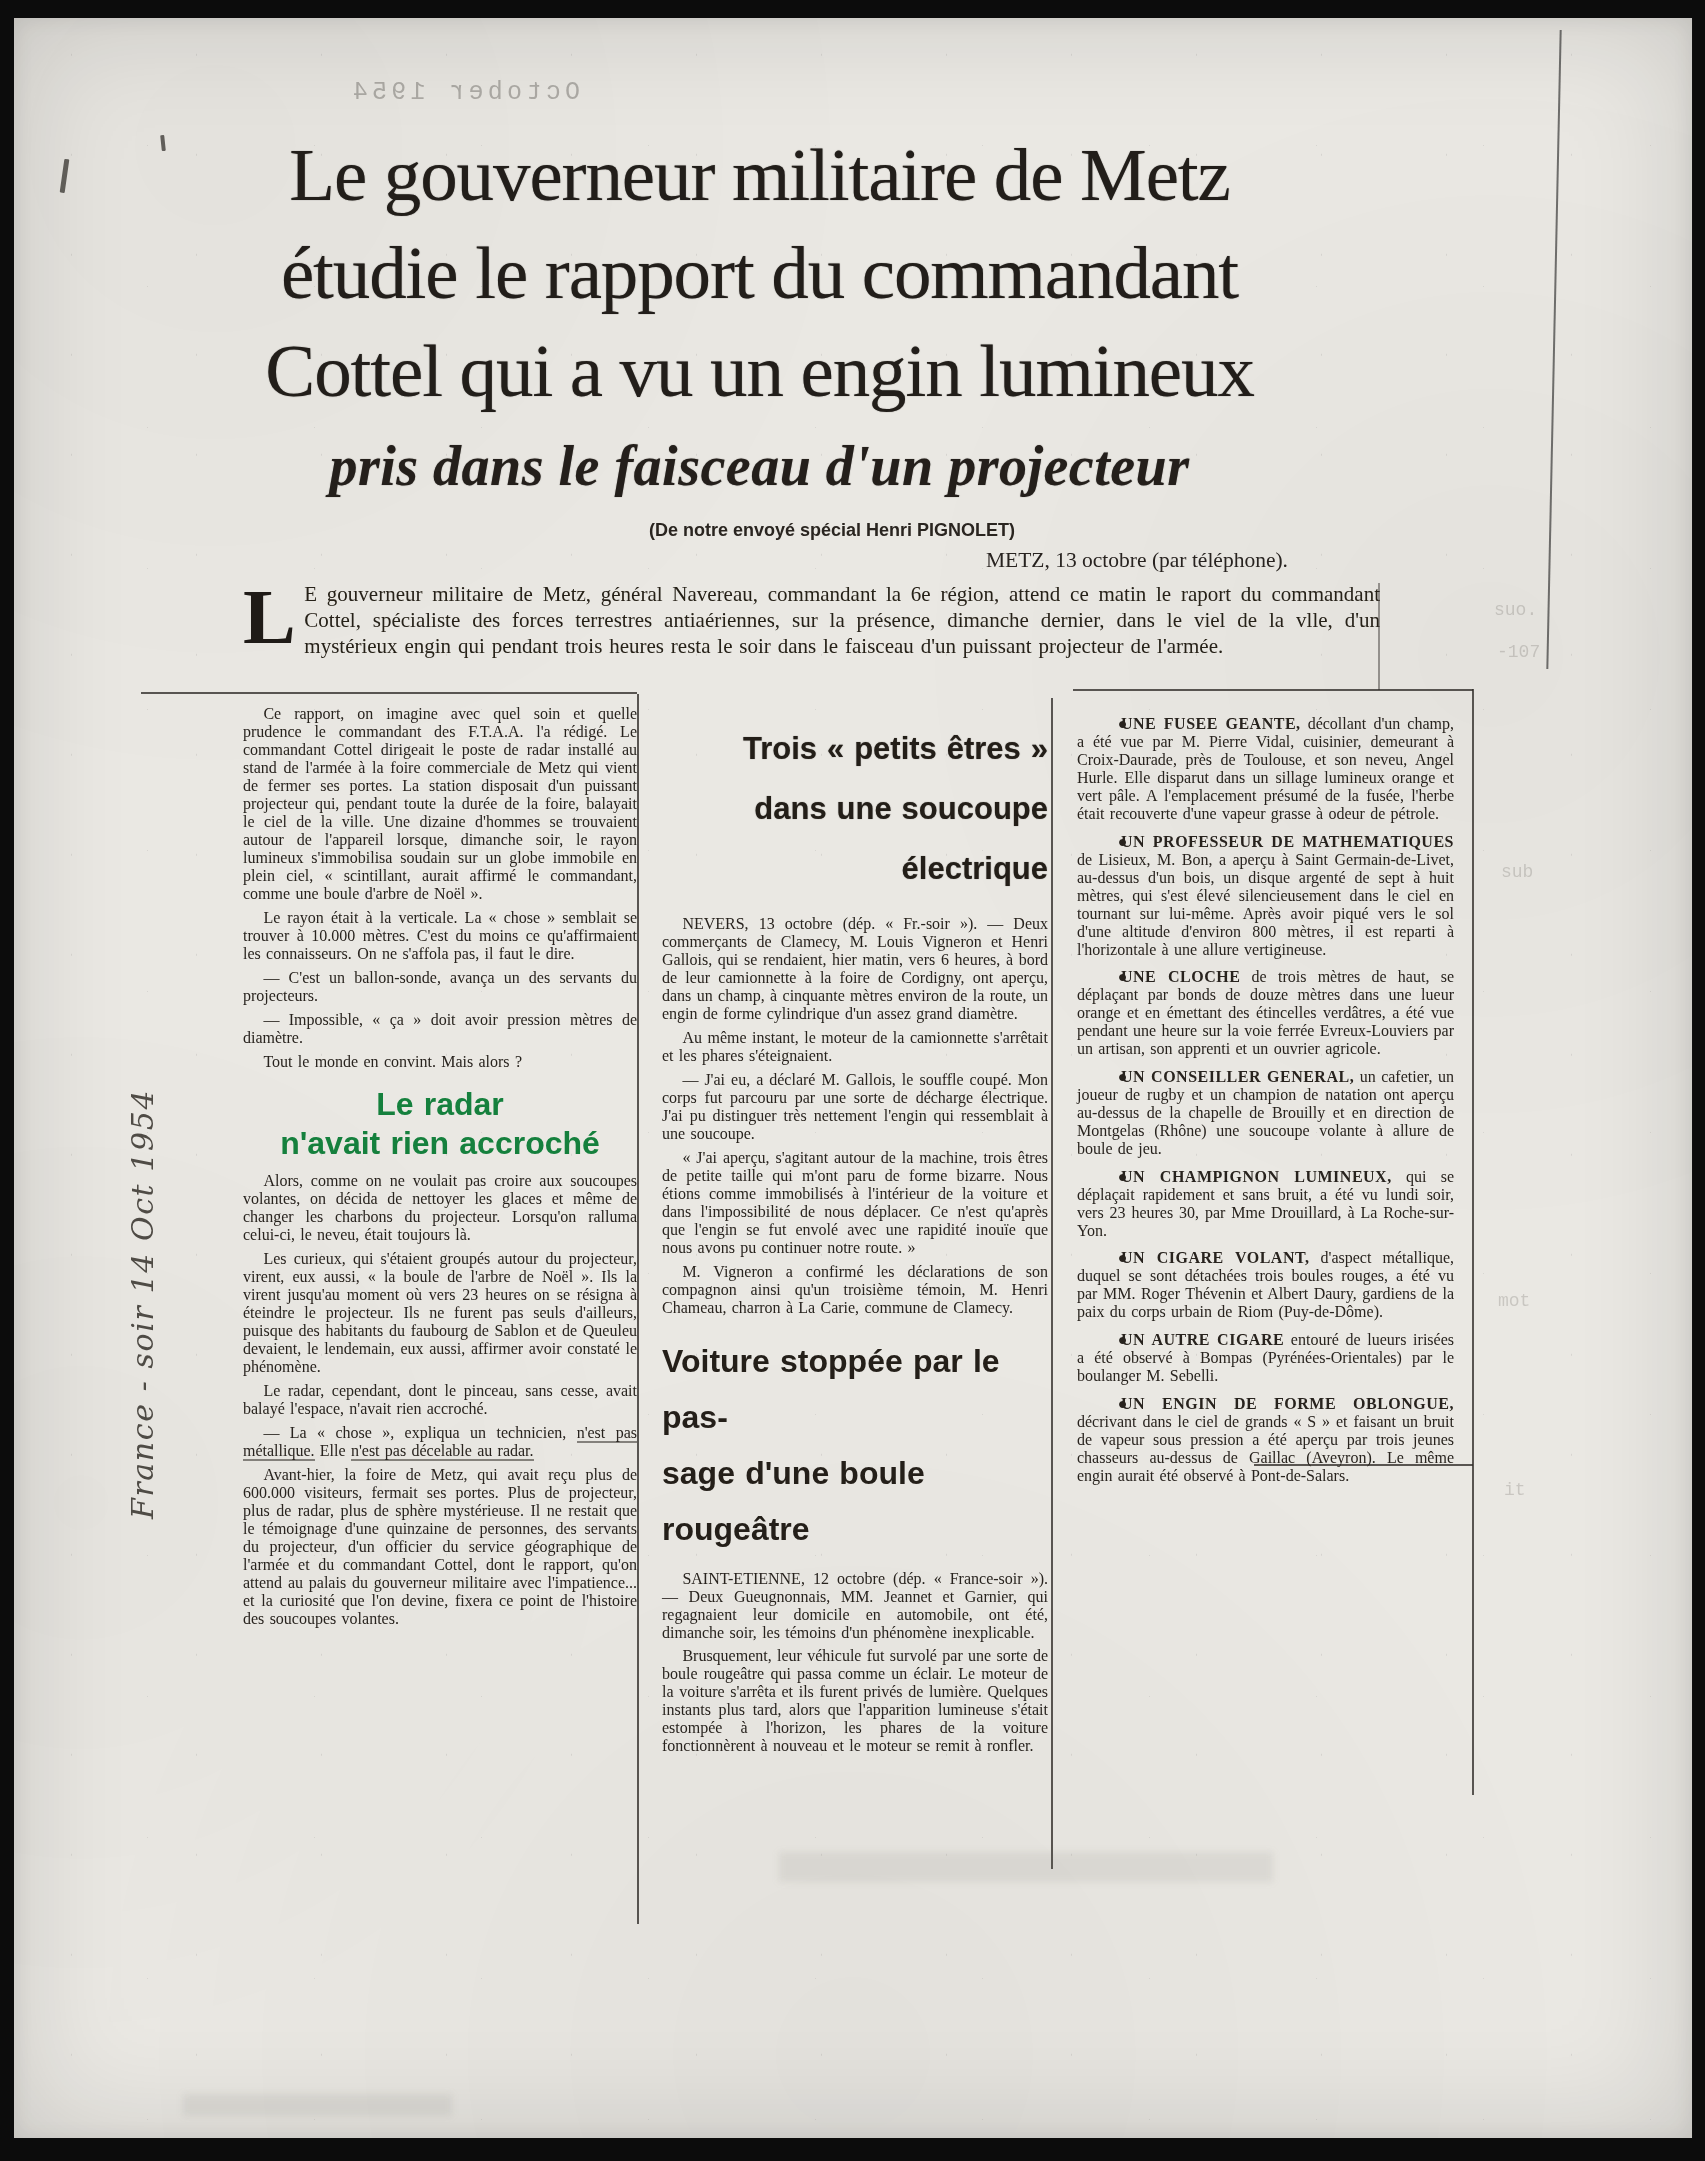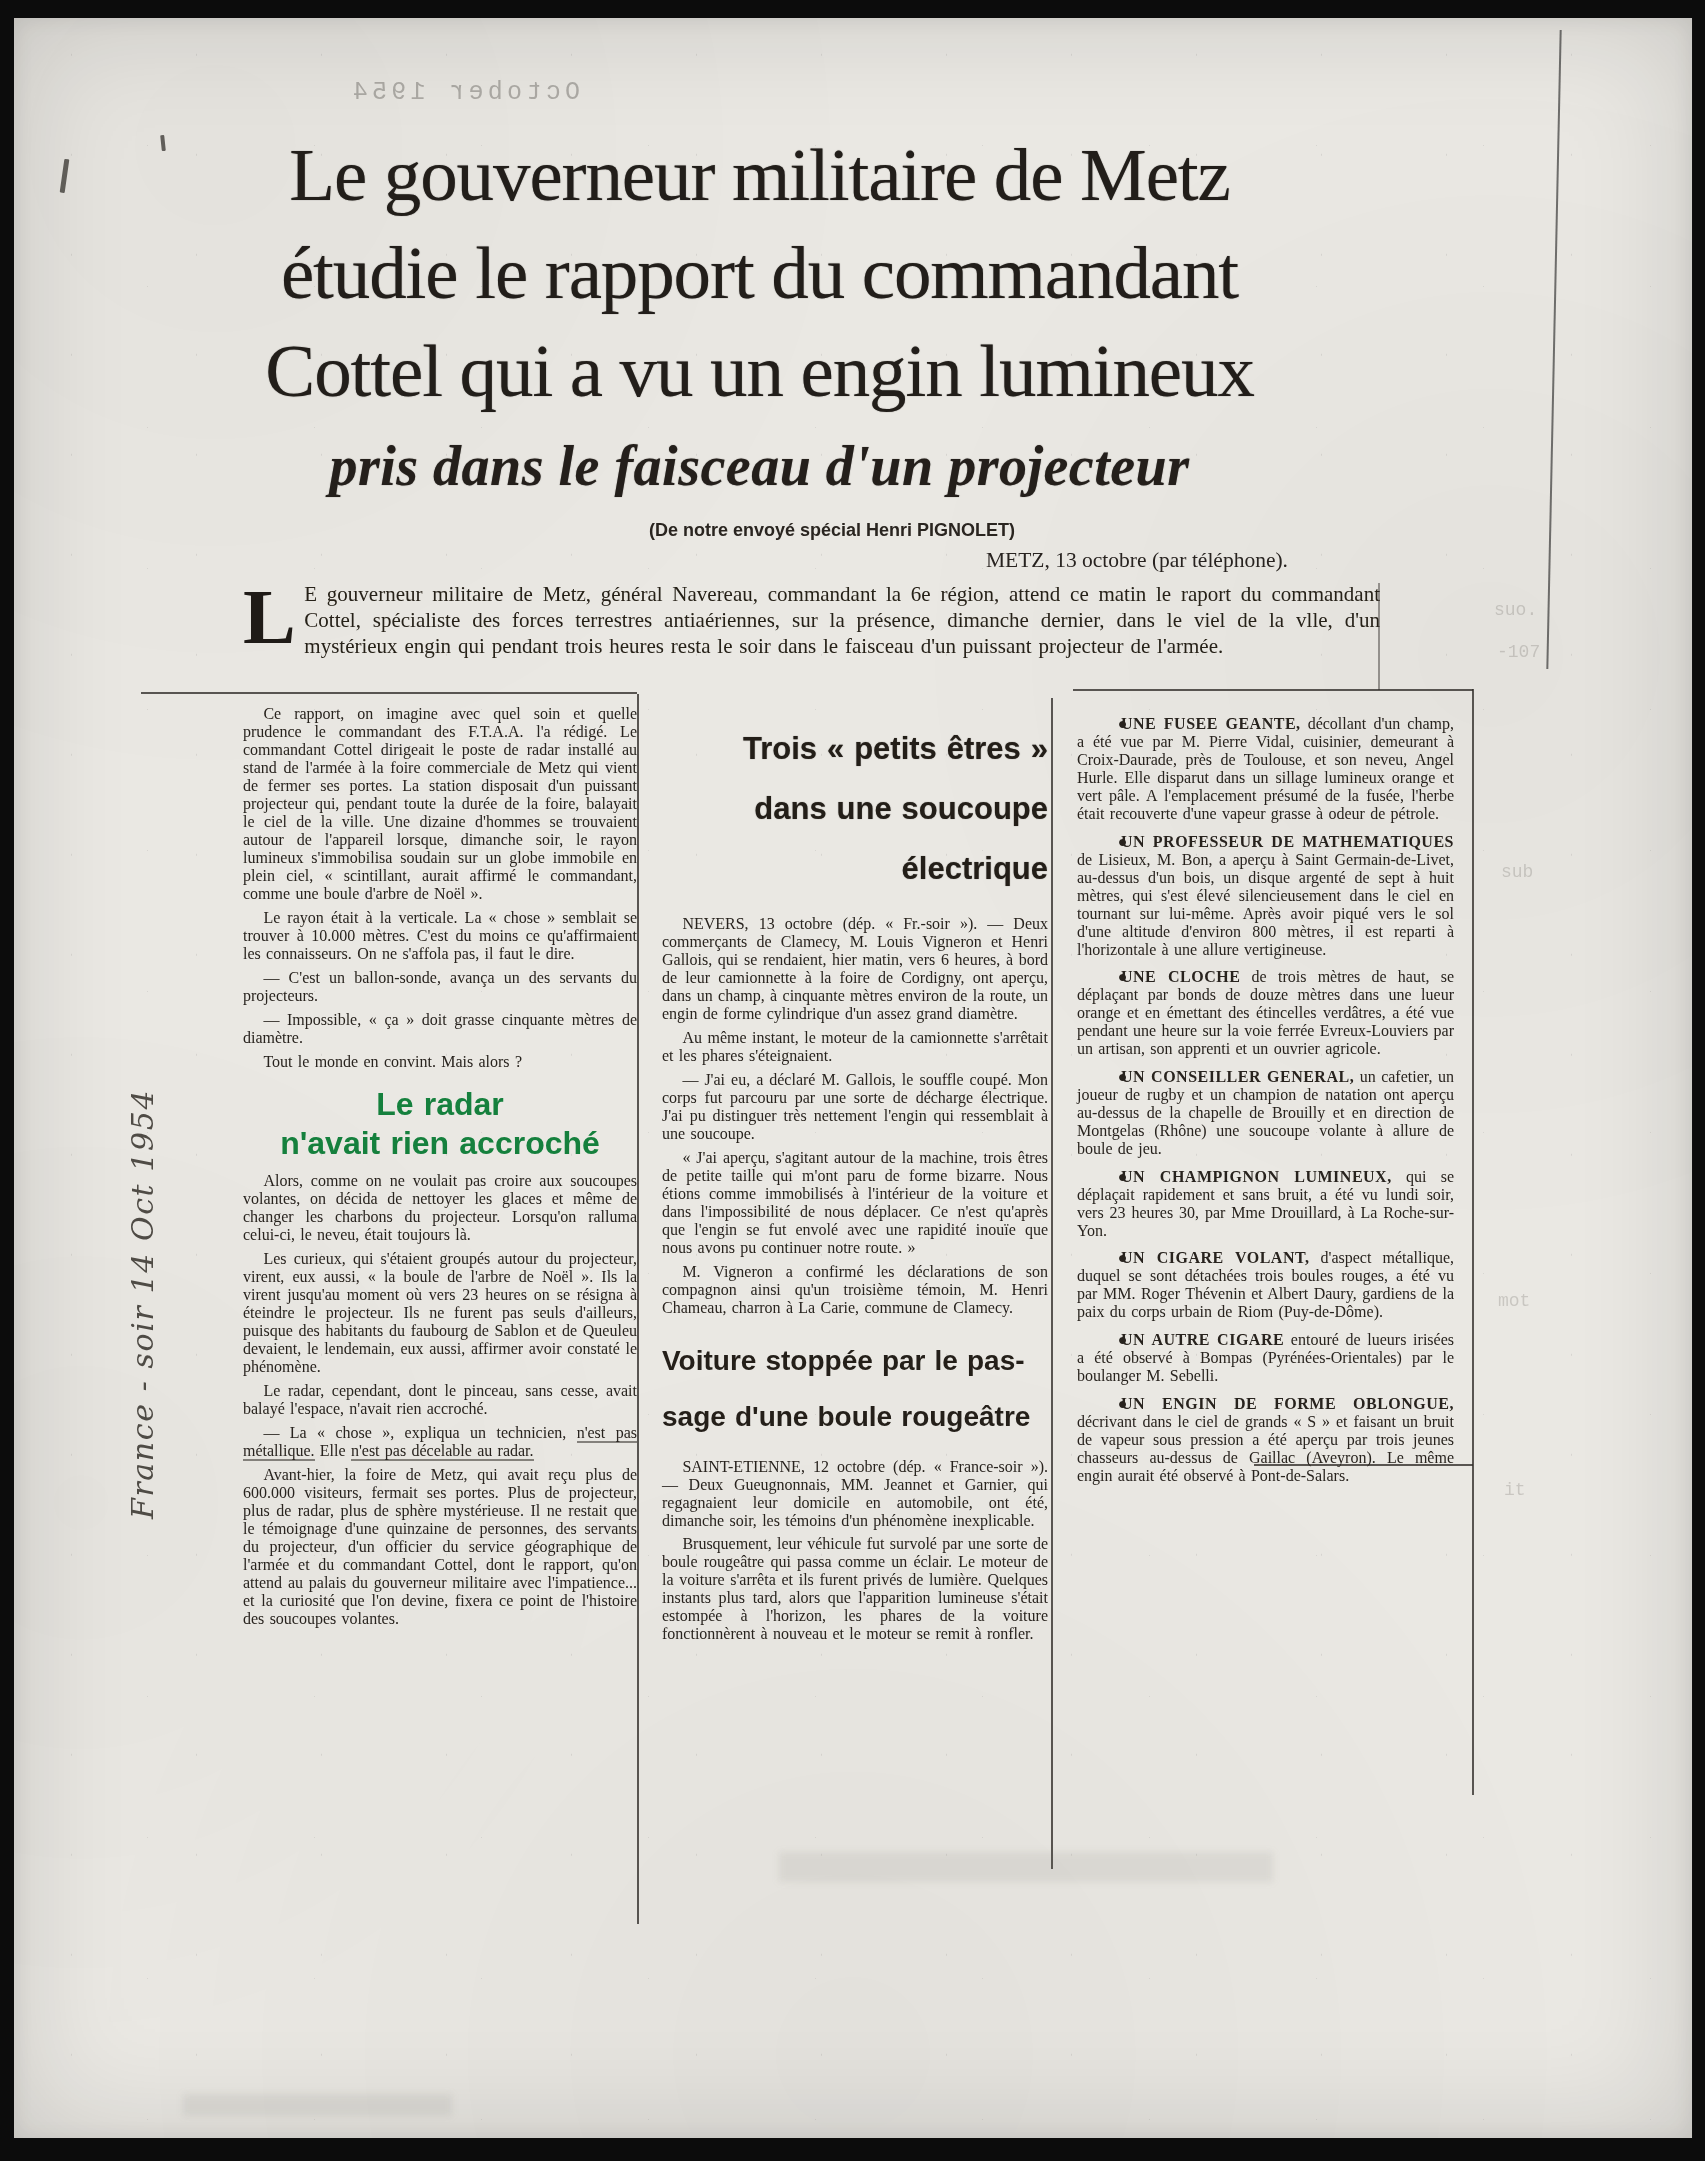--- a/index.html
+++ b/index.html
@@ -40,21 +40,21 @@
   .col{position:absolute;text-align:justify;font-size:16px;line-height:18px;word-spacing:1.3px;
     color:#28231e;}
   .col p{margin:0 0 5.9px 0;text-indent:20.4px;}
   .c1head{font-family:"Liberation Sans", sans-serif;font-weight:bold;text-align:center;
     font-size:32px;line-height:39px;text-indent:0 !important;margin:14px 0 9.7px 0 !important;
     color:#15803d;}
   .c2head{font-family:"Liberation Sans", sans-serif;font-weight:bold;text-align:right;
     font-size:31px;line-height:60px;text-indent:0 !important;margin:0 0 16px 0 !important;
     color:#231e18;text-shadow:0 0 1.1px rgba(25,22,18,.5);}
   .c2sub{font-family:"Liberation Sans", sans-serif;font-weight:bold;text-align:left;
-    font-size:28px;line-height:56px;text-indent:0 !important;margin:16px 0 13px 0 !important;
+    font-size:32px;line-height:56px;text-indent:0 !important;margin:16px 0 13px 0 !important;
     color:#241f19;}
   .item{margin-bottom:9.7px !important;}
   .item b{letter-spacing:0.5px;}
   .bullet{display:inline-block;width:23.6px;font-size:16px;}
   .pen-underline{border-bottom:2.1px solid rgba(50,45,40,.55);}
 
   .handwriting{position:absolute;left:125px;top:1519px;transform:rotate(-90deg);
     transform-origin:0 0;font-family:"DejaVu Serif", serif;font-style:italic;font-size:30px;
     color:#3a3630;opacity:.88;white-space:nowrap;letter-spacing:1.6px;}
   .mirror-stamp{position:absolute;left:226px;top:78px;width:354px;transform:scaleX(-1);
@@ -106,21 +106,21 @@
   <div class="rule" style="left:637px;top:694px;width:1.6px;height:1230px;"></div>
   <div class="rule" style="left:1051px;top:698px;width:1.6px;height:1171px;"></div>
   <div class="rule" style="left:1472px;top:689px;width:1.6px;height:1106px;"></div>
   <div class="rule" style="left:1254px;top:1464px;width:219px;height:2.1px;"></div>
   <div class="rule" style="left:1378px;top:583px;width:1.6px;height:107px;opacity:.45;"></div>
 
   <div class="col" style="left:243px;top:705px;width:394px;">
     <p>Ce rapport, on imagine avec quel soin et quelle prudence le commandant des F.T.A.A. l'a rédigé. Le commandant Cottel dirigeait le poste de radar installé au stand de l'armée à la foire commerciale de Metz qui vient de fermer ses portes. La station disposait d'un puissant projecteur qui, pendant toute la durée de la foire, balayait le ciel de la ville. Une dizaine d'hommes se trouvaient autour de l'appareil lorsque, dimanche soir, le rayon lumineux s'immobilisa soudain sur un globe immobile en plein ciel, « scintillant, aurait affirmé le commandant, comme une boule d'arbre de Noël ».</p>
     <p>Le rayon était à la verticale. La « chose » semblait se trouver à 10.000 mètres. C'est du moins ce qu'affirmaient les connaisseurs. On ne s'affola pas, il faut le dire.</p>
     <p>— C'est un ballon-sonde, avança un des servants du projecteurs.</p>
-    <p>— Impossible, « ça » doit grasse cinquante mètres de diamètre.</p>
+    <p>— Impossible, « ça » doit avoir pression mètres de diamètre.</p>
     <p>Tout le monde en convint. Mais alors ?</p>
     <p class="c1head">
       <span>Le radar</span><br>
       <span>n'avait rien accroché</span>
     </p>
     <p>Alors, comme on ne voulait pas croire aux soucoupes volantes, on décida de nettoyer les glaces et même de changer les charbons du projecteur. Lorsqu'on ralluma celui-ci, le neveu, était toujours là.</p>
     <p>Les curieux, qui s'étaient groupés autour du projecteur, virent, eux aussi, « la boule de l'arbre de Noël ». Ils la virent jusqu'au moment où vers 23 heures on se résigna à éteindre le projecteur. Ils ne furent pas seuls d'ailleurs, puisque des habitants du faubourg de Sablon et de Queuleu devaient, le lendemain, eux aussi, affirmer avoir constaté le phénomène.</p>
     <p>Le radar, cependant, dont le pinceau, sans cesse, avait balayé l'espace, n'avait rien accroché.</p>
     <p>
       <span>— La « chose », expliqua un technicien, </span><span class="pen-underline">n'est pas métallique.</span><span> Elle </span><span class="pen-underline">n'est pas décelable au radar.</span>

